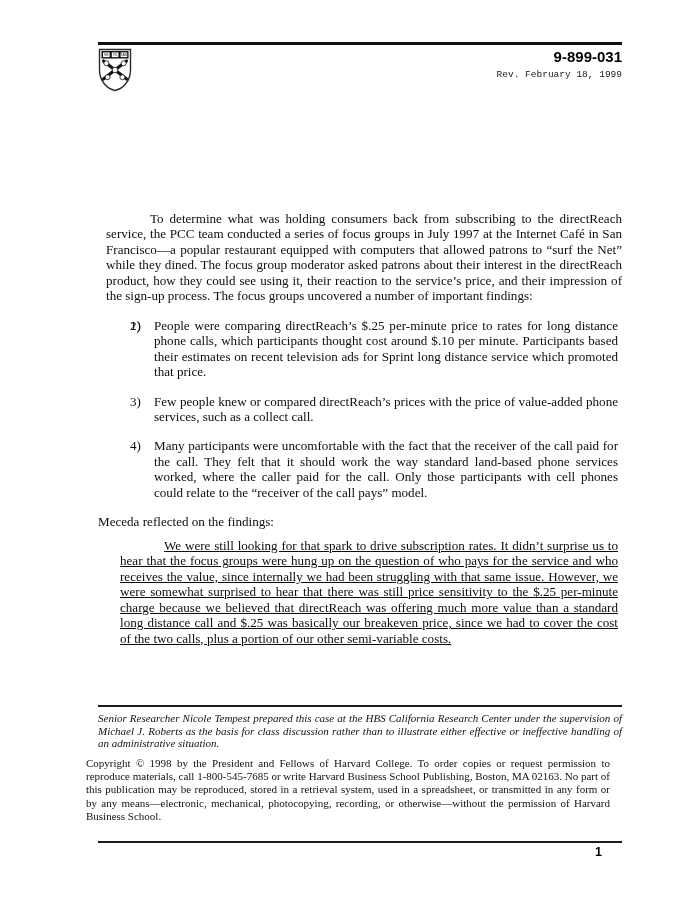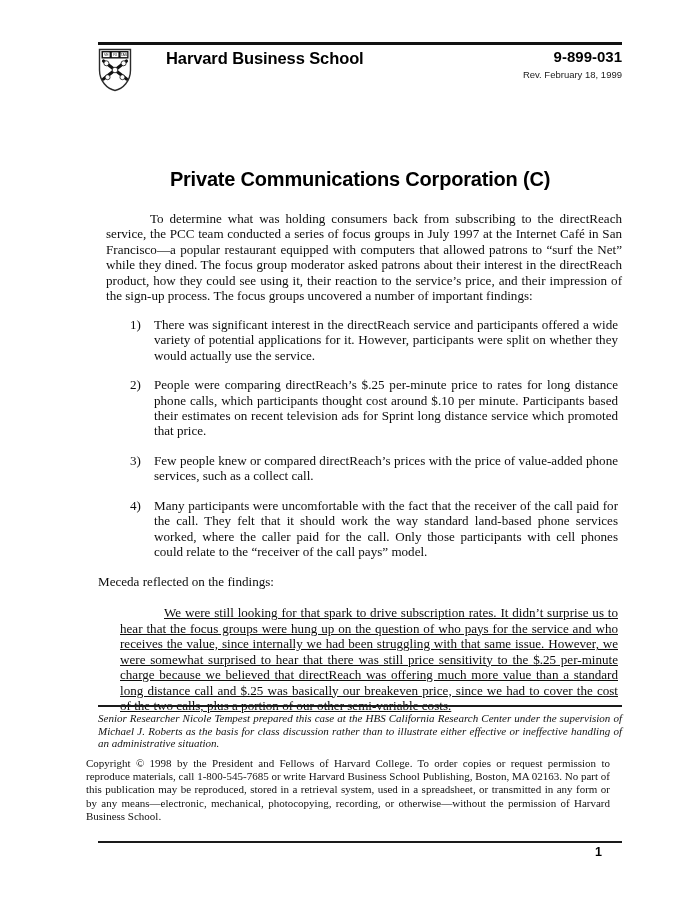--- a/index.html
+++ b/index.html
@@ -66,21 +66,21 @@
     font-size: 15px;
     color: #000000;
     text-align: right;
     white-space: nowrap;
     margin-left: 37px;
   }
   .case-rev {
     position: absolute;
     right: 0px;
     top: 22px;
-    font-family: Liberation Sans, sans-serif;
+    font-family: Liberation Mono, monospace;
     font-size: 9.5px;
     color: #1a1a1a;
     text-align: right;
     white-space: nowrap;
   }
 
   
   .doc-title {
     position: absolute;
     left: 98px;
@@ -126,21 +126,21 @@
   }
   ol.findings li .marker {
     position: absolute;
     left: 32px;
     top: 0;
     font-size: 13.1px;
     line-height: 15.45px;
   }
 
   p.lead-in {
-    margin: 4px 0 16px 0;
+    margin: 4px 0 8px 0;
     font-size: 13.1px;
     line-height: 15.45px;
     text-align: left;
   }
 
   blockquote.quote {
     margin: 0;
     padding: 0 4px 0 22px;
     font-size: 13.1px;
     line-height: 15.5px;
@@ -223,37 +223,34 @@
         <g fill="#ffffff" stroke="#111111" stroke-width="0.8">
           <circle cx="8.4" cy="15.3" r="2.5"></circle>
           <circle cx="25.6" cy="15.3" r="2.5"></circle>
           <circle cx="17" cy="22" r="2.8"></circle>
           <circle cx="9.6" cy="29.2" r="2.5"></circle>
           <circle cx="24.4" cy="29.2" r="2.5"></circle>
         </g>
       </svg>
     </div>
 
-    <div class="school-name">Harvard Business School</div>
 
     <div class="case-number">9-899-031</div>
 
     <div class="case-rev">Rev. February 18, 1999</div>
   </div>
 
-  <div class="doc-title">Private Communications Corporation (C)</div>
 
   <div class="body-area">
 
     <p class="para">To determine what was holding consumers back from subscribing to the directReach service, the PCC team conducted a series of focus groups in July 1997 at the Internet Café in San Francisco—a popular restaurant equipped with computers that allowed patrons to “surf the Net” while they dined. The focus group moderator asked patrons about their interest in the directReach product, how they could see using it, their reaction to the service’s price, and their impression of the sign-up process. The focus groups uncovered a number of important findings:</p>
 
     <ol class="findings">
       <li>
         <span class="marker">1)</span>
-        <span>There was significant interest in the directReach service and participants offered a wide variety of potential applications for it.  However, participants were split on whether they would actually use the service.</span>
       </li>
       <li>
         <span class="marker">2)</span>
         <span>People were comparing directReach’s $.25 per-minute price to rates for long distance phone calls, which participants thought cost around $.10 per minute. Participants based their estimates on recent television ads for Sprint long distance service which promoted that price.</span>
       </li>
       <li>
         <span class="marker">3)</span>
         <span>Few people knew or compared directReach’s prices with the price of value-added phone services, such as a collect call.</span>
       </li>
       <li>

